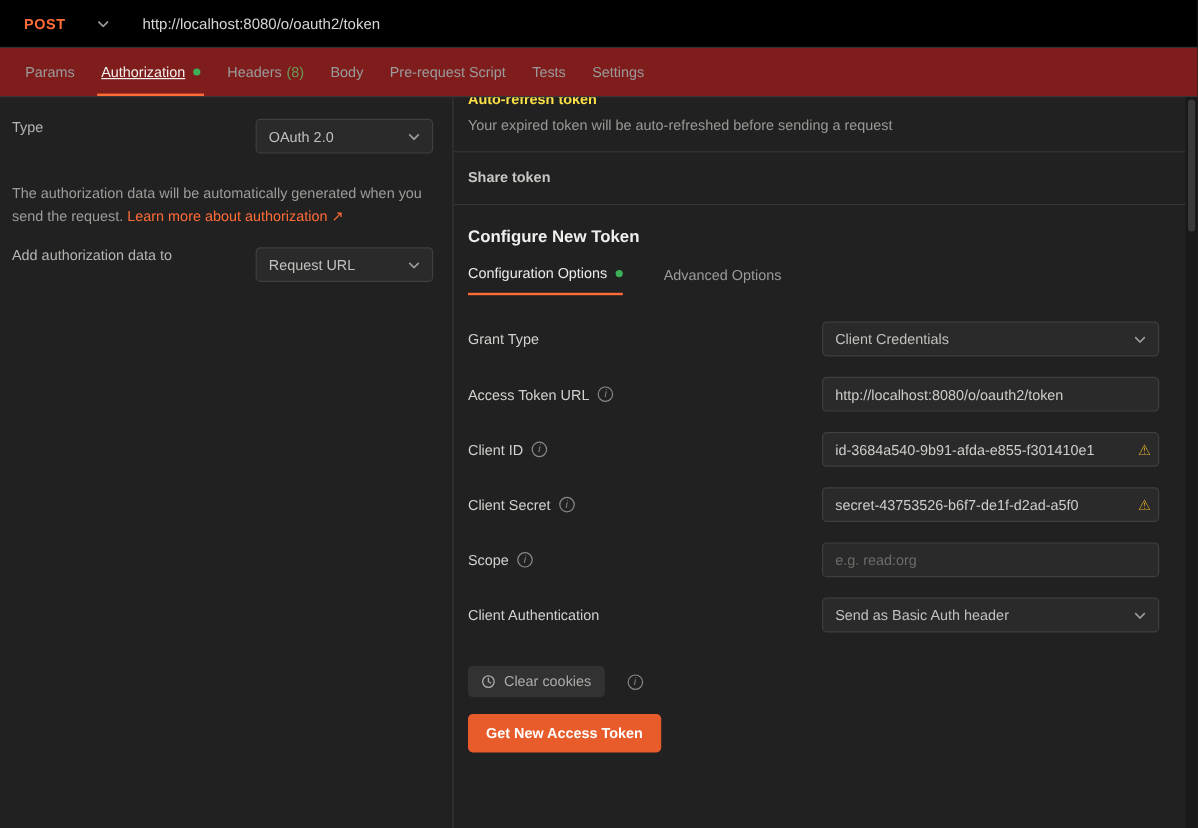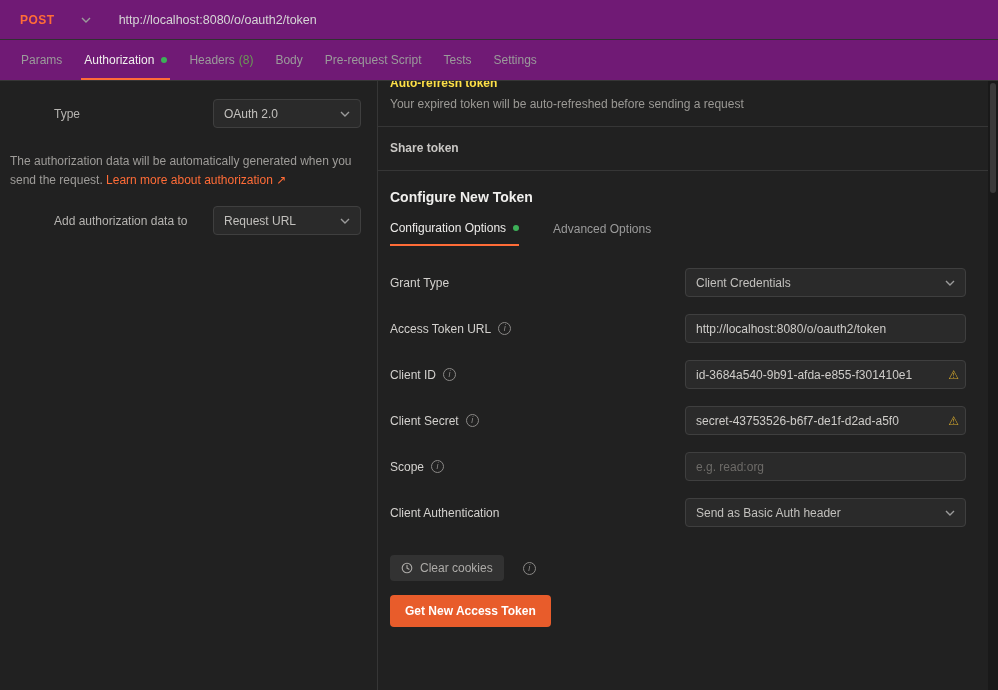--- a/index.html
+++ b/index.html
@@ -7,38 +7,38 @@
   body {
     background:#212121;
     color:#e8e6e3;
     font-family:"Liberation Sans", sans-serif;
     font-size:12px;
     --accent:#ff6c37; --button:#e85c2b; --green:#3db058; --warning:#d4a72c; --count:#6a9955;
   }
   .app { width:998px; height:690px; display:flex; flex-direction:column; }
 
   
-  .request-bar { height:40px; background:#701a75; border-bottom:1px solid #313131; display:flex; align-items:center; flex:0 0 auto; }
+  .request-bar { height:40px; background:#000000; border-bottom:1px solid #313131; display:flex; align-items:center; flex:0 0 auto; }
   .method-select { display:flex; align-items:center; gap:26px; padding:0 14px 0 20px; height:100%; cursor:pointer; }
   .method-label { color:var(--accent); font-weight:bold; letter-spacing:.5px; font-size:12px; }
   .url-input { flex:1; background:transparent; border:none; outline:none; color:#d6d6d6; font-size:12.5px; font-family:"Liberation Sans", sans-serif; padding-left:14px; height:100%; }
 
   
-  .tab-bar { height:41px; background:#701a75; border-bottom:1px solid #363636; display:flex; align-items:stretch; padding-left:10px; flex:0 0 auto; }
+  .tab-bar { height:41px; background:#7f1d1d; border-bottom:1px solid #363636; display:flex; align-items:stretch; padding-left:10px; flex:0 0 auto; }
   .tab { display:flex; align-items:center; padding:0 11px; color:#9b9b9b; cursor:pointer; position:relative; white-space:nowrap; }
-  .tab.active { color:#f0efed; }
+  .tab.active { color:#f0efed;text-decoration:underline; }
   .tab.active::after { content:""; position:absolute; left:8px; right:8px; bottom:0; height:2px; background:var(--accent); }
   .tab .count { margin-left:4px; color:var(--count); }
   .dot { width:6px; height:6px; border-radius:50%; background:var(--green); display:inline-block; margin-left:7px; flex:0 0 auto; }
 
   
   .content { flex:1; display:flex; min-height:0; }
 
   .left-panel { width:378px; flex:0 0 auto; border-right:1px solid #363636; padding:18px 16px 0 10px; }
-  .lp-row { display:flex; align-items:center; justify-content:space-between;margin-left:44px; }
+  .lp-row { display:flex; justify-content:space-between; }
   .lp-label { color:#b6b4b1; }
   .lp-desc { margin-top:24px; color:#9e9c99; line-height:1.6; padding-right:4px; }
   .link { color:var(--accent); text-decoration:none; cursor:pointer; }
   .lp-row.addto { margin-top:16px; }
 
   .select { background:#2a2a2a; border:1px solid #3f3f3f; border-radius:4px; height:29px; display:flex; align-items:center; justify-content:space-between; padding:0 10px; color:#c2c0bd; cursor:pointer; }
   .left-panel .select { width:148px; }
 
   .right-panel { flex:1; min-width:0; padding:0 22px 0 12px; overflow:hidden; position:relative; }
   .section-title { font-weight:bold; color:#c9c7c4; }

